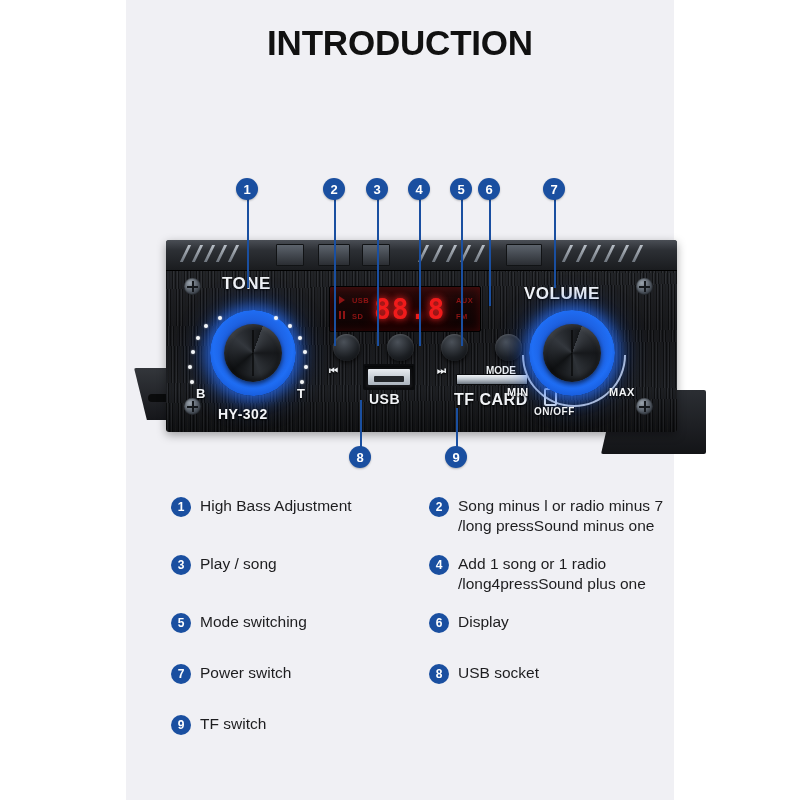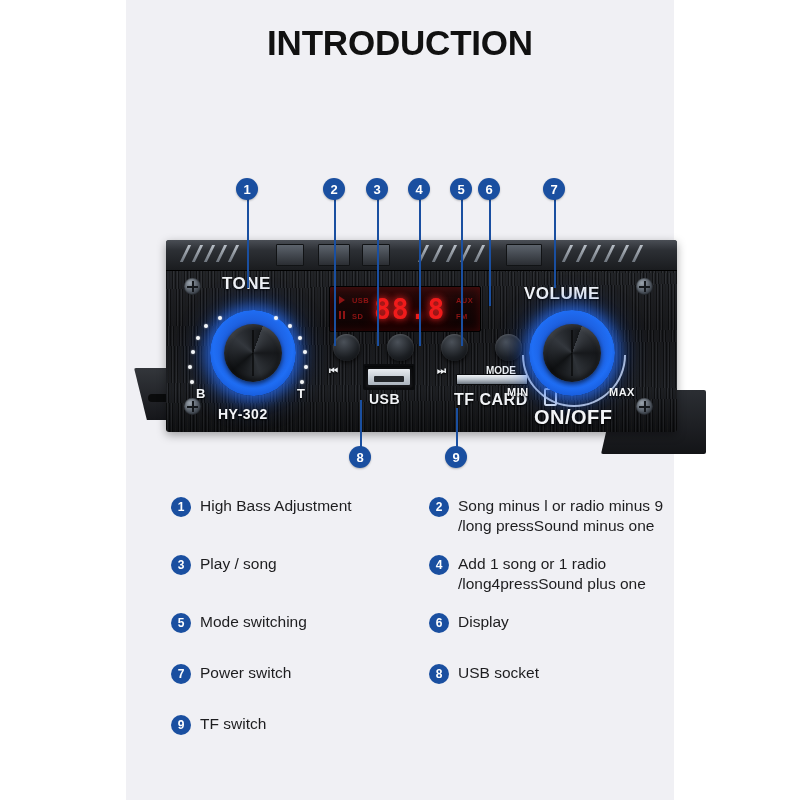--- a/index.html
+++ b/index.html
@@ -397,21 +397,21 @@
         <div id="tf-icon"></div>
 
         <div class="panel-label" style="left:358px;top:14px;font-size:17px;">VOLUME</div>
         <div class="knob-wrap" style="left:363px;top:40px;">
           <div class="arc-min-max"></div>
           <div class="knob-ring"></div>
           <div class="knob-cap"></div>
         </div>
         <div class="panel-label" style="left:341px;top:116px;font-size:11px;">MIN</div>
         <div class="panel-label" style="left:443px;top:116px;font-size:11px;">MAX</div>
-        <div class="panel-label" style="left:368px;top:136px;font-size:20px;">ON/OFF</div>
+        <div class="panel-label" style="left:368px;top:136px;font-size:10px;">ON/OFF</div>
 
       </div>
     </div>
   </div>
 
   <div class="leader" style="left:247px;top:196px;height:92px"></div>
   <div class="badge" style="left:236px;top:178px">1</div>
 
   <div class="leader" style="left:334px;top:196px;height:150px"></div>
   <div class="badge" style="left:323px;top:178px">2</div>
@@ -439,21 +439,21 @@
 
   <div id="legend">
 
     <div class="legend-item" style="left:45px;top:14px;">
       <div class="lbadge">1</div>
       <div class="ltext">High Bass Adjustment</div>
     </div>
 
     <div class="legend-item" style="left:303px;top:14px;">
       <div class="lbadge">2</div>
-      <div class="ltext">Song minus l or radio minus 9
+      <div class="ltext">Song minus l or radio minus 7
 /long pressSound minus one</div>
     </div>
 
     <div class="legend-item" style="left:45px;top:72px;">
       <div class="lbadge">3</div>
       <div class="ltext">Play / song</div>
     </div>
 
     <div class="legend-item" style="left:303px;top:72px;">
       <div class="lbadge">4</div>

